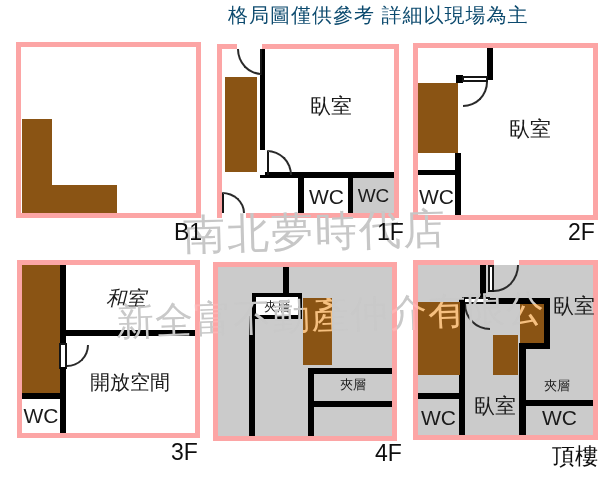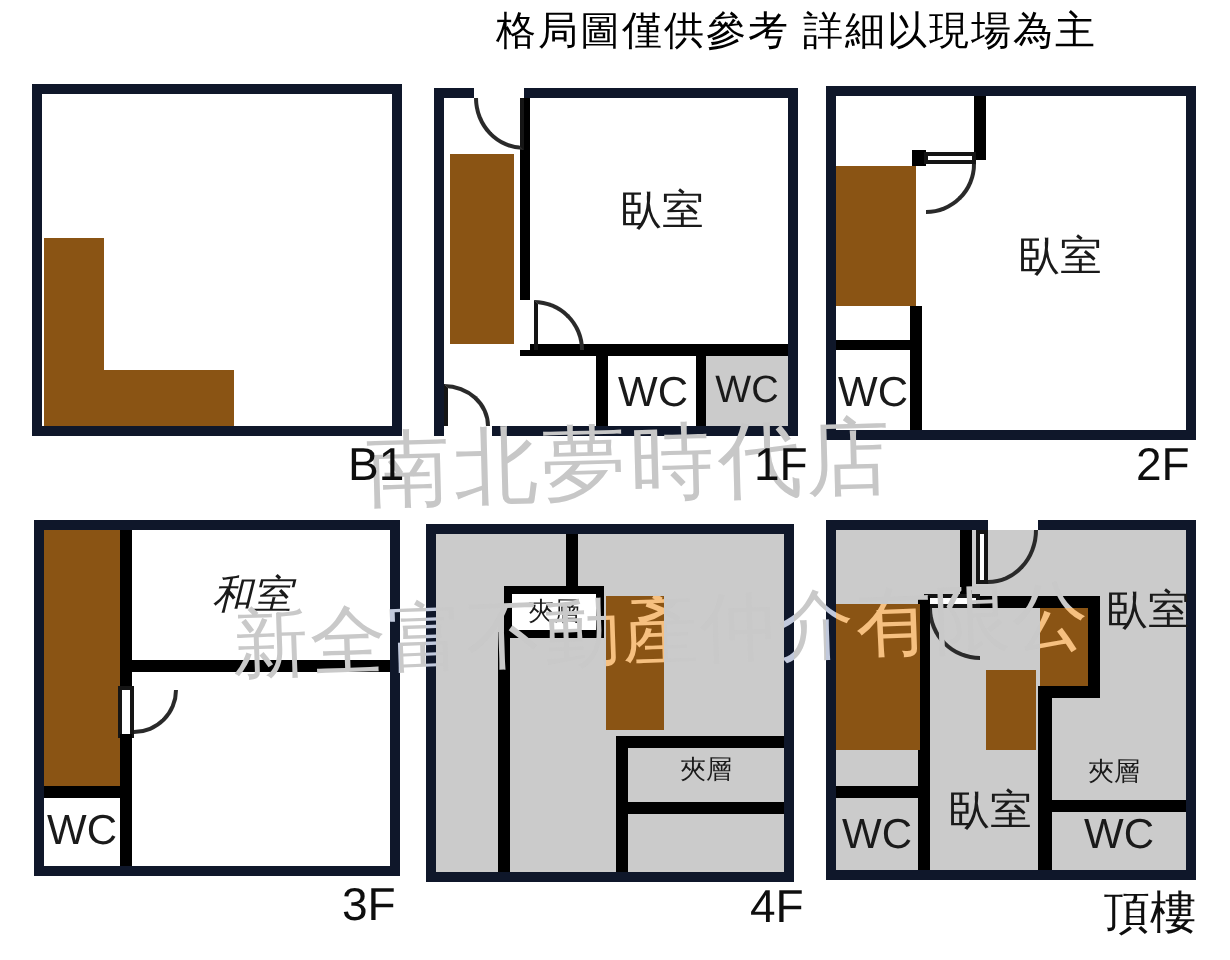--- a/index.html
+++ b/index.html
@@ -1,34 +1,34 @@
 <!DOCTYPE html>
 <html><head>
 <meta charset="utf-8">
 <style>
   html,body{margin:0;padding:0;}
   body{width:615px;height:480px;position:relative;background:#ffffff;overflow:hidden;
        font-family:"Liberation Sans",sans-serif;}
-  .plan{position:absolute;box-sizing:border-box;border:5px solid #0f172a;background:#fff;}
+  .plan{position:absolute;box-sizing:border-box;border:5px solid #fca5a5;background:#fff;}
   .plan>div,.plan>span{position:absolute;box-sizing:border-box;}
   .wall{background:#000;}
   .stair{background:#8a5414;}
   .grayfill{background:#cbcbcb;}
   .gap{background:#fff;}
   .leaf{background:#fff;border:2px solid #151515;}
   .arc{background:transparent;}
   .arc.br{border-bottom:2px solid #2a2a2a;border-right:2px solid #2a2a2a;border-bottom-right-radius:100% 100%;}
   .arc.bl{border-bottom:2px solid #2a2a2a;border-left:2px solid #2a2a2a;border-bottom-left-radius:100% 100%;}
   .arc.tr{border-top:2px solid #2a2a2a;border-right:2px solid #2a2a2a;border-top-right-radius:100% 100%;}
   .arc.leafL{border-left:2px solid #151515;}
   .arc.leafR{border-right:2px solid #151515;}
   .rlabel{font-size:21px;color:#1a1a1a;text-align:center;white-space:nowrap;line-height:1.05;}
   .rlabel.small{font-size:13px;}
   .floorlabel{position:absolute;font-size:23px;color:#0e0e0e;z-index:6;white-space:nowrap;}
-  .title{position:absolute;left:228px;top:2px;font-size:20px;letter-spacing:1px;color:#000000;z-index:3;white-space:nowrap;margin-left:20px;}
+  .title{position:absolute;left:228px;top:2px;font-size:20px;letter-spacing:1px;color:#0c4a6e;z-index:3;white-space:nowrap;}
   .wm{position:absolute;z-index:5;white-space:nowrap;pointer-events:none;}
   .wm1{left:183px;top:204px;font-size:42px;letter-spacing:2px;color:#c7c7c7;transform:rotate(-1.5deg);}
   .wm2{left:116px;top:290px;font-size:38px;letter-spacing:1px;color:#c9c9c9;transform:rotate(-2deg);mix-blend-mode:luminosity;}
 </style>
 </head>
 <body>
 
 <div class="title">格局圖僅供參考 詳細以現場為主</div>
 
 <div class="wm wm1">南北夢時代店</div>
@@ -77,20 +77,21 @@
 
 <div class="plan" style="left:17px;top:260px;width:183px;height:178px;">
   <div class="stair" style="left:0;top:0;width:38px;height:128px;"></div>
   <div class="wall" style="left:38px;top:0;width:6px;height:78px;"></div>
   <div class="leaf" style="left:37px;top:78px;width:8px;height:26px;"></div>
   <div class="arc br" style="left:45px;top:80px;width:22px;height:22px;"></div>
   <div class="wall" style="left:38px;top:102px;width:6px;height:66px;"></div>
   <div class="wall" style="left:38px;top:65px;width:135px;height:6px;"></div>
   <div class="wall" style="left:0;top:128px;width:44px;height:6px;"></div>
   <span class="rlabel" style="left:54px;top:23px;width:100px;font-size:20px;font-style:italic;">和室</span>
+  <span class="rlabel" style="left:38px;top:107px;width:140px;font-size:20px;">開放空間</span>
   <span class="rlabel" style="left:0;top:140px;width:38px;">WC</span>
 </div>
 <div class="floorlabel" style="left:171px;top:439px;">3F</div>
 
 <div class="plan grayfill" style="left:213px;top:262px;width:184px;height:179px;background:#cbcbcb;">
   <div class="wall" style="left:65px;top:0;width:6px;height:27px;"></div>
   <div style="left:34px;top:26px;width:50px;height:26px;background:#fff;border:4px solid #000;text-align:center;">
     <span class="rlabel small" style="position:static;line-height:18px;">夾層</span>
   </div>
   <div class="stair" style="left:85px;top:31px;width:29px;height:67px;"></div>

